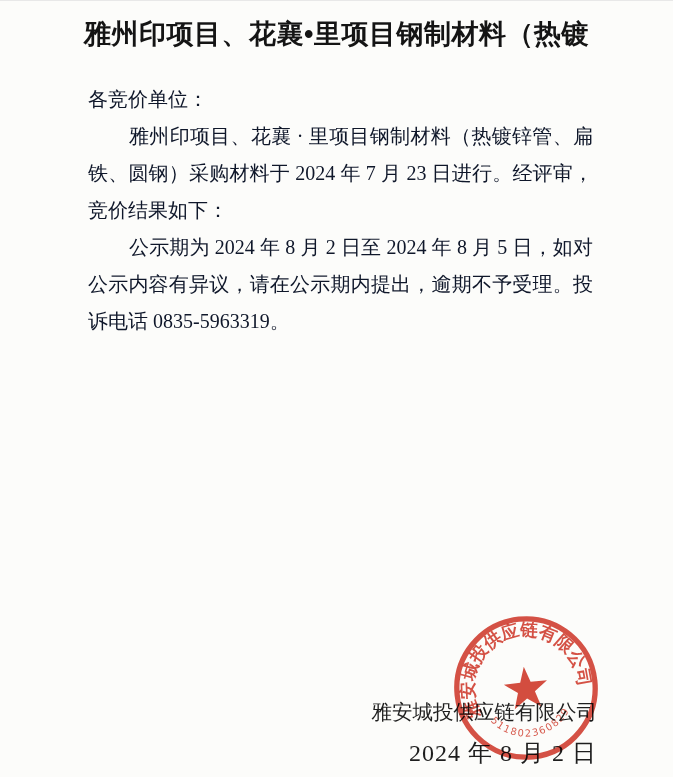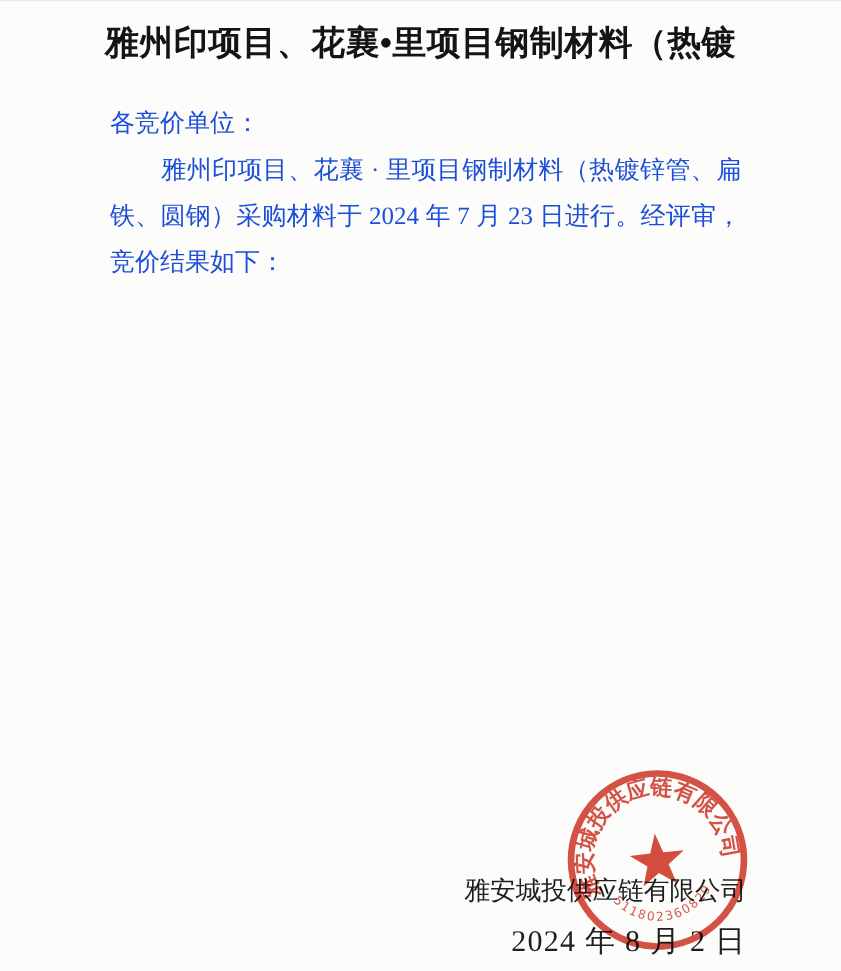--- a/index.html
+++ b/index.html
@@ -25,21 +25,21 @@
     line-height: 47px;
     letter-spacing: 0.5px;
     color: #141414;
   }
   .body-text {
     margin: 23px 80px 0 88px;
     font-family: "Liberation Serif", "DejaVu Serif", serif;
     font-size: 20px;
     line-height: 37px;
     text-align: justify;
-    color: #1d4ed8;
+    color: #0f172a;
   }
   .body-text p { margin: 0; }
   .para.indent { text-indent: 41px; }
   .bold { font-weight: bold; }
   .sig-block {
     position: absolute;
     top: 697px;
     right: 76px;
     text-align: right;
     font-family: "Liberation Serif", "DejaVu Serif", serif;
@@ -76,20 +76,21 @@
 <div class="page">
 
   <div class="title">
     <div>雅州印项目、花襄•里项目钢制材料（热镀</div>
   </div>
 
   <div class="body-text">
     <p class="para">各竞价单位：</p>
     <div>
         <p class="para indent"><span>雅州印项目、花襄 · 里项目钢制材料（热镀锌管、扁铁、圆钢）采购材料于 2024 年 7 月 23 日进行。经评审，竞价结果如下：</span></p>
+        <p class="para indent"><span>公示期为 2024 年 8 月 2 日至 2024 年 8 月 5 日，如对公示内容有异议，请在公示期内提出，逾期不予受理。投诉电话 0835-5963319。</span></p>
       </div>
   </div>
 
   <div class="sig-block">
     <div>雅安城投供应链有限公司</div>
     <div class="sig-date">2024 年 8 月 2 日</div>
   </div>
 
   <div class="stamp">
     <svg viewBox="0 0 200 200" xmlns="http://www.w3.org/2000/svg">

